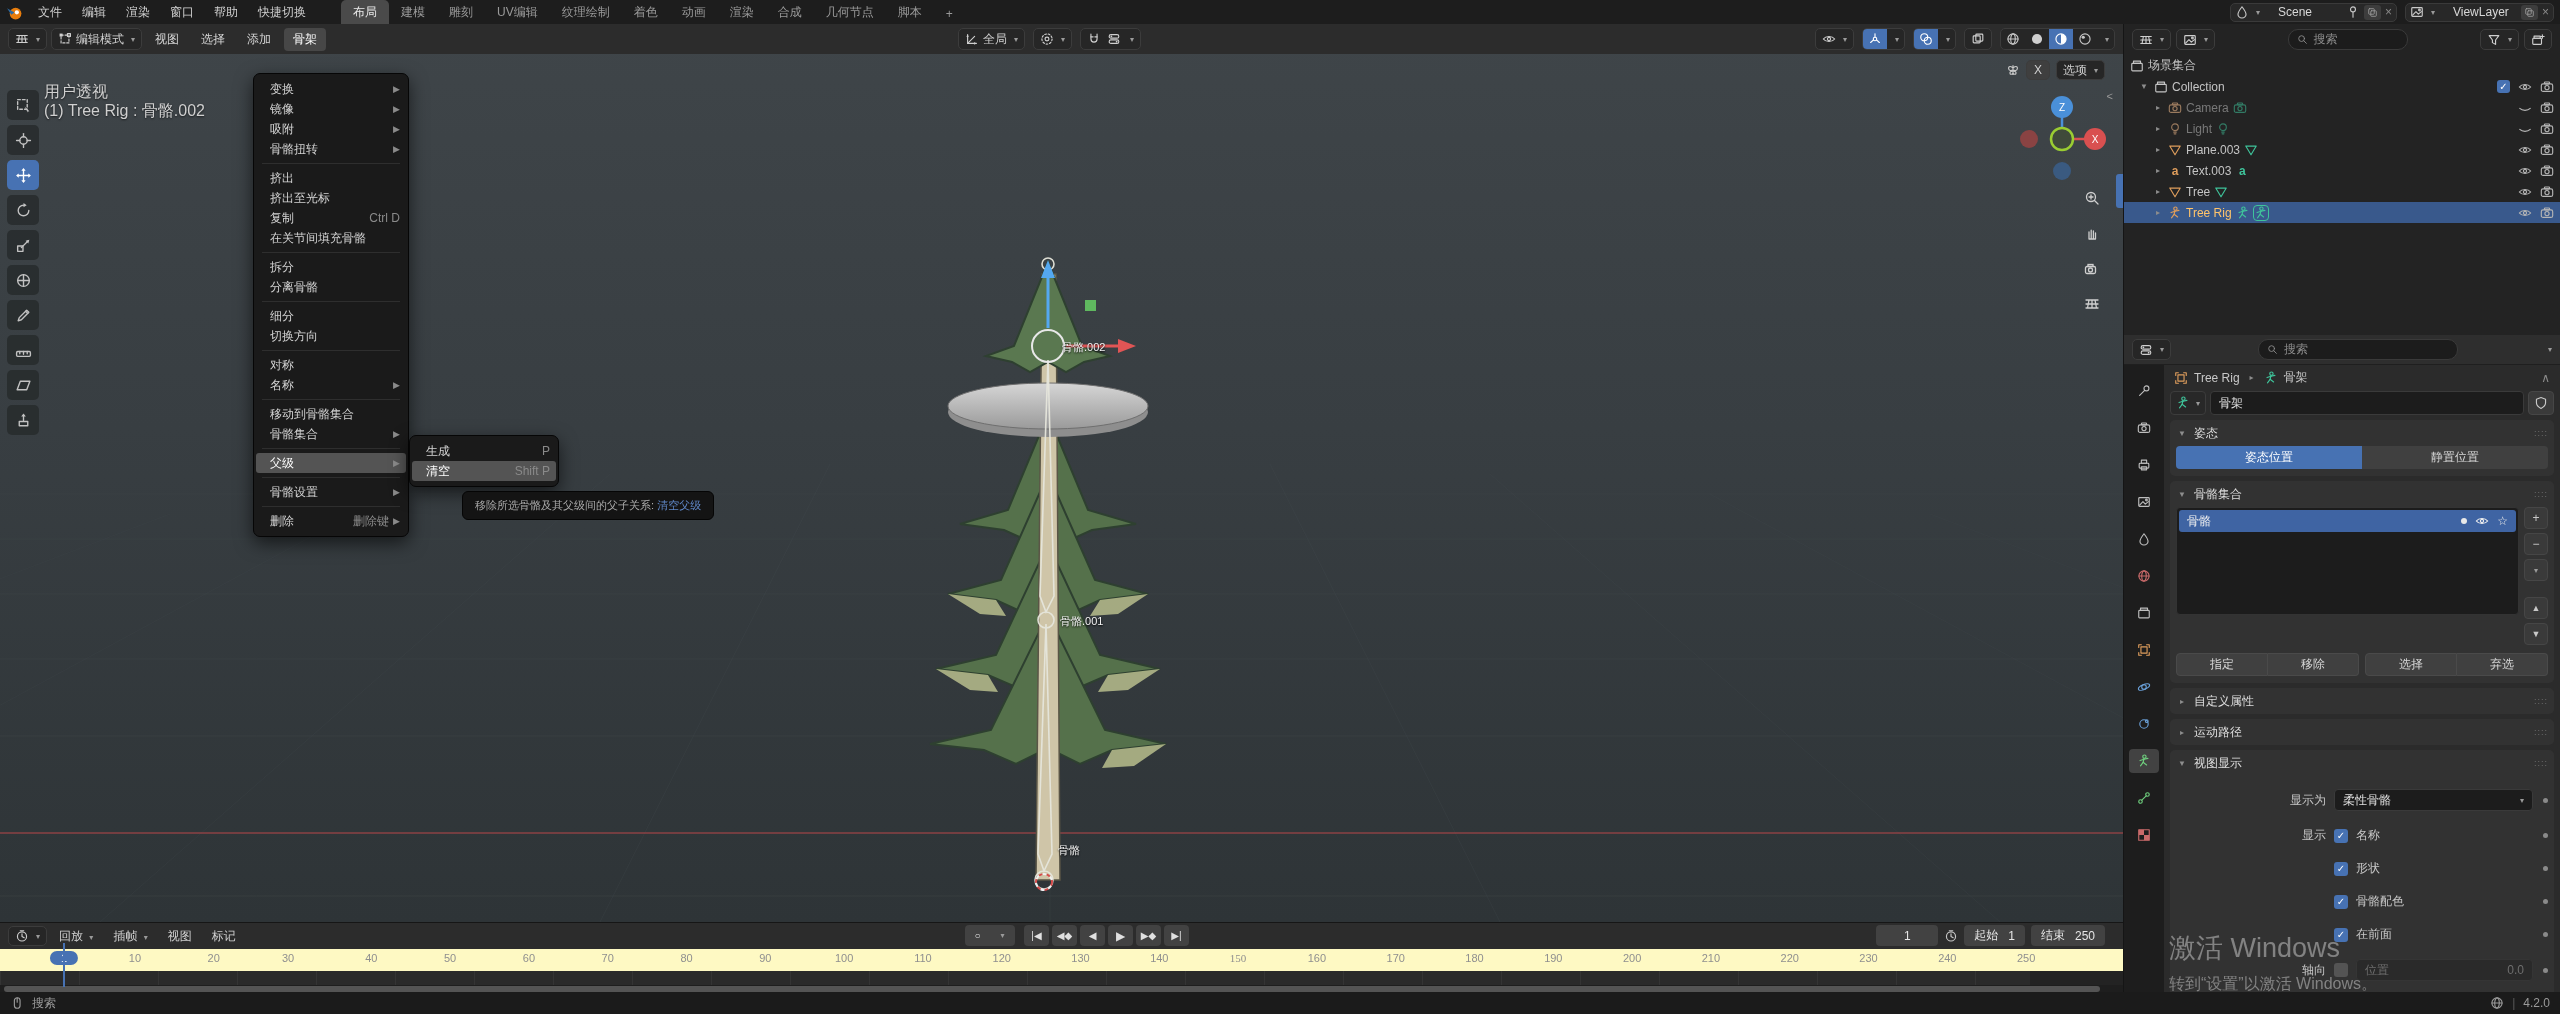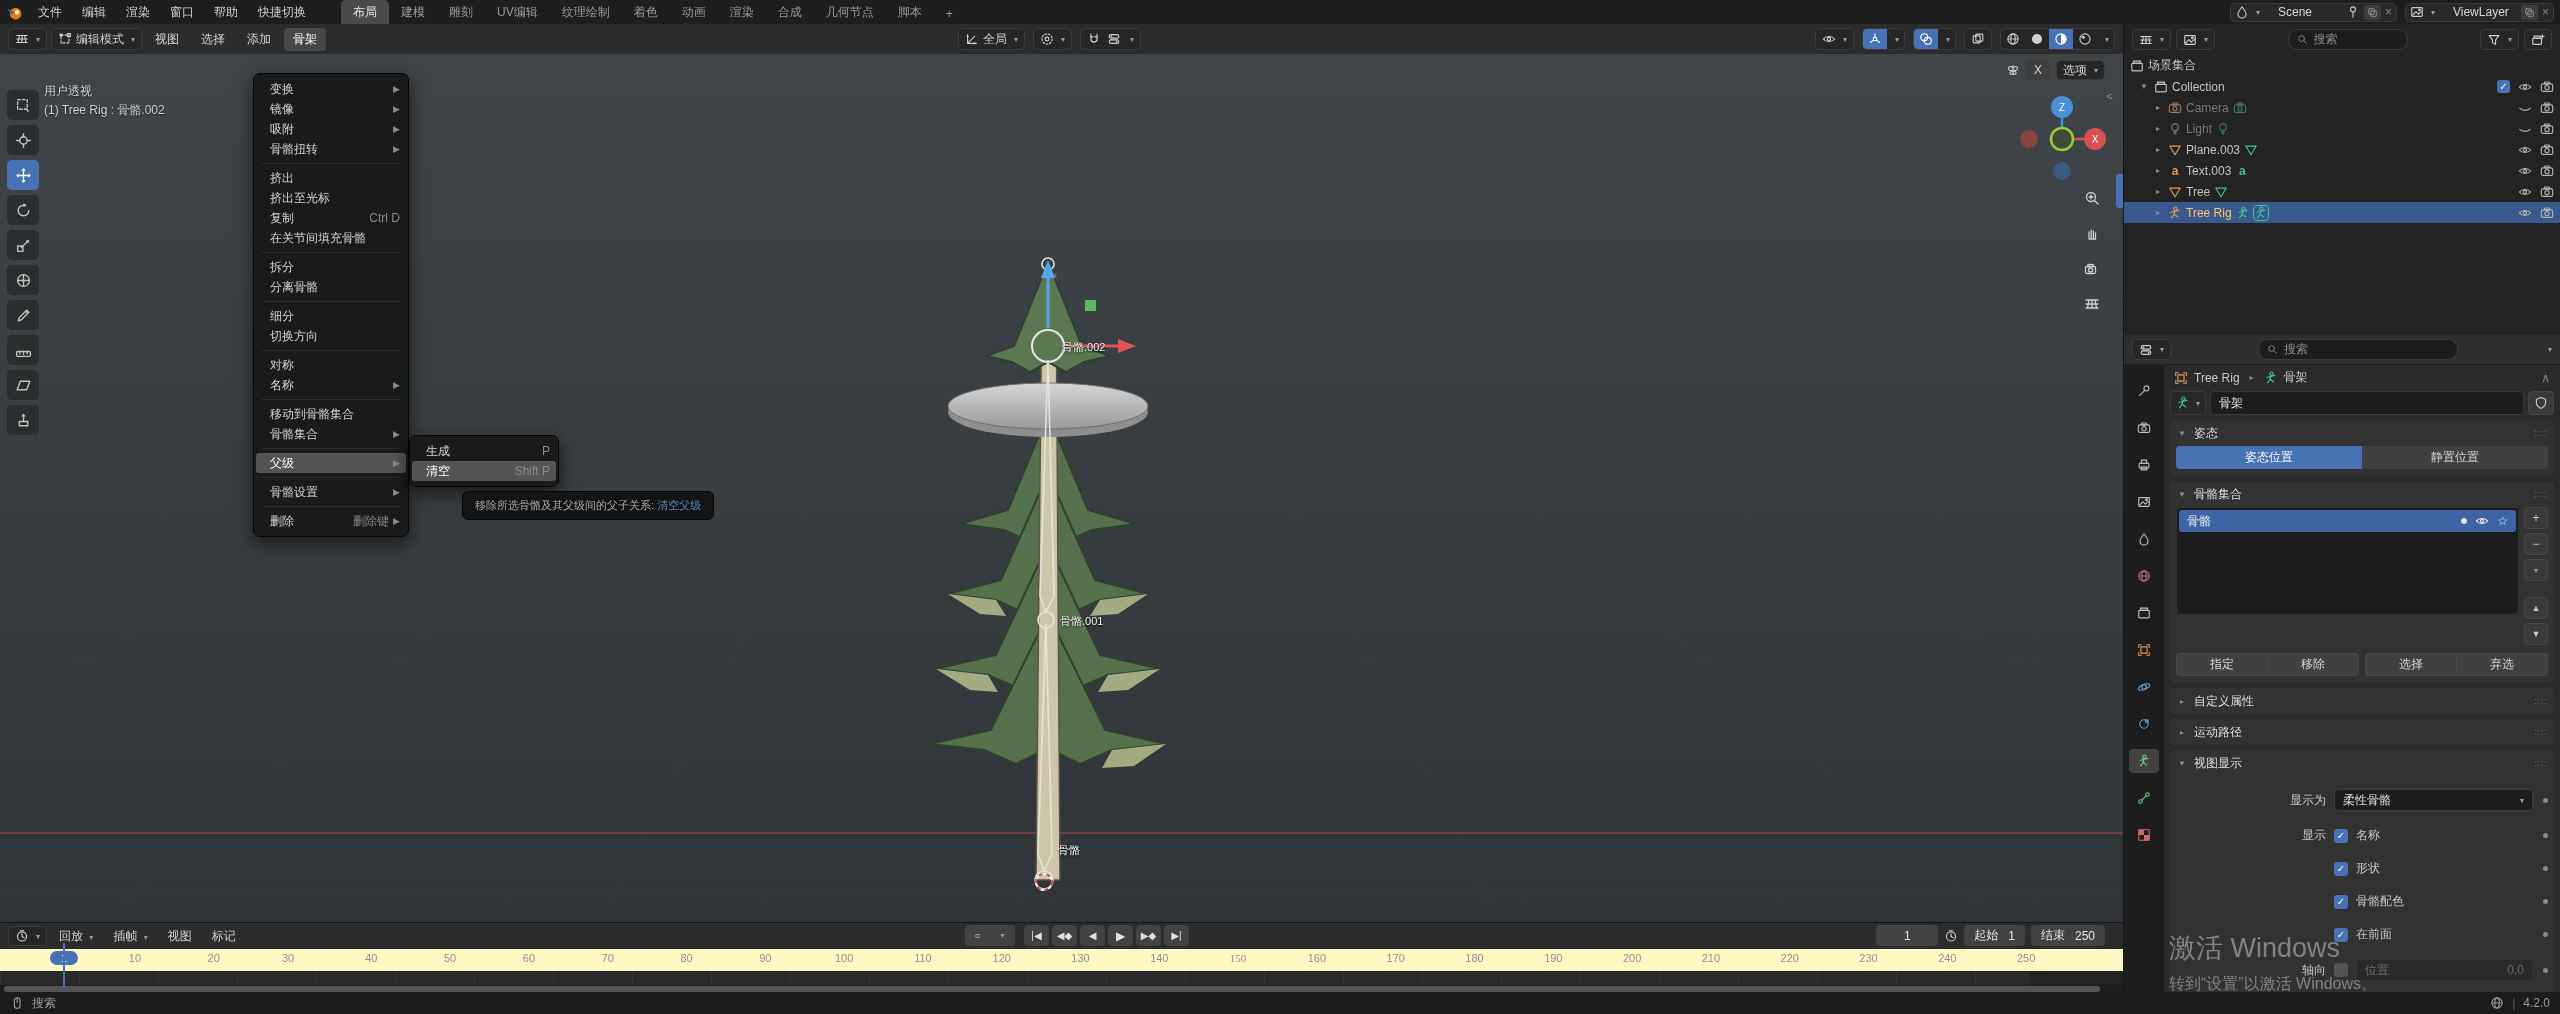--- a/index.html
+++ b/index.html
@@ -27,21 +27,21 @@
 .vp-menu{padding:3px 9px;border-radius:4px;color:#d5d5d5;}
 .vp-menu.pressed{background:#474747;color:#fff;}
 .vp-center{position:absolute;left:958px;top:4px;display:flex;gap:8px;}
 .vp-rightops{position:absolute;right:8px;top:4px;display:flex;gap:8px;align-items:center;}
 .seg{display:flex;background:#262626;border:1px solid #3c3c3c;border-radius:5px;height:22px;overflow:hidden;align-items:center;}
 .seg>span{padding:0 5px;height:100%;display:flex;align-items:center;color:#c8c8c8;}
 .seg>span.on{background:#4772b3;color:#fff;}
 .tools{position:absolute;left:7px;top:66px;display:flex;flex-direction:column;gap:5px;z-index:5;}
 .tool{width:32px;height:30px;background:rgba(40,44,46,.9);border-radius:5px;display:flex;align-items:center;justify-content:center;color:#c2c2c2;}
 .tool.active{background:#4772b3;color:#fff;}
-.vp-info{position:absolute;left:44px;top:58px;color:#d0d0d0;font-size:12px;line-height:19px;z-index:4;text-shadow:0 1px 2px rgba(0,0,0,.6);}
+.vp-info{position:absolute;left:44px;top:58px;color:#d0d0d0;font-size:16px;line-height:19px;z-index:4;text-shadow:0 1px 2px rgba(0,0,0,.6);}
 .bone-label{position:absolute;color:#f2f2f2;font-size:11px;text-shadow:0 1px 2px #000;z-index:3;}
 .mirror-opts{position:absolute;right:18px;top:36px;display:flex;gap:6px;align-items:center;z-index:5;}
 .navgz{position:absolute;left:2014px;top:36px;width:100px;height:250px;z-index:4;}
 .sidebar-tab{position:absolute;right:0;top:150px;width:7px;height:34px;background:#4772b3;border-radius:3px 0 0 3px;z-index:4;}
 .collapse-arrow{position:absolute;right:10px;top:66px;color:#9a9a9a;font-size:11px;z-index:4;}
 
 .menu{position:absolute;left:253px;top:49px;width:156px;background:#1a1a1a;border:1px solid #060606;border-radius:7px;padding:5px 0;box-shadow:0 6px 18px rgba(0,0,0,.6);z-index:40;}
 .mi{height:20px;display:flex;align-items:center;padding:0 8px 0 16px;color:#d4d4d4;}
 .mi .sh{margin-left:auto;color:#8a8a8a;}
 .mi .sub{margin-left:auto;color:#8a8a8a;font-size:9px;}

